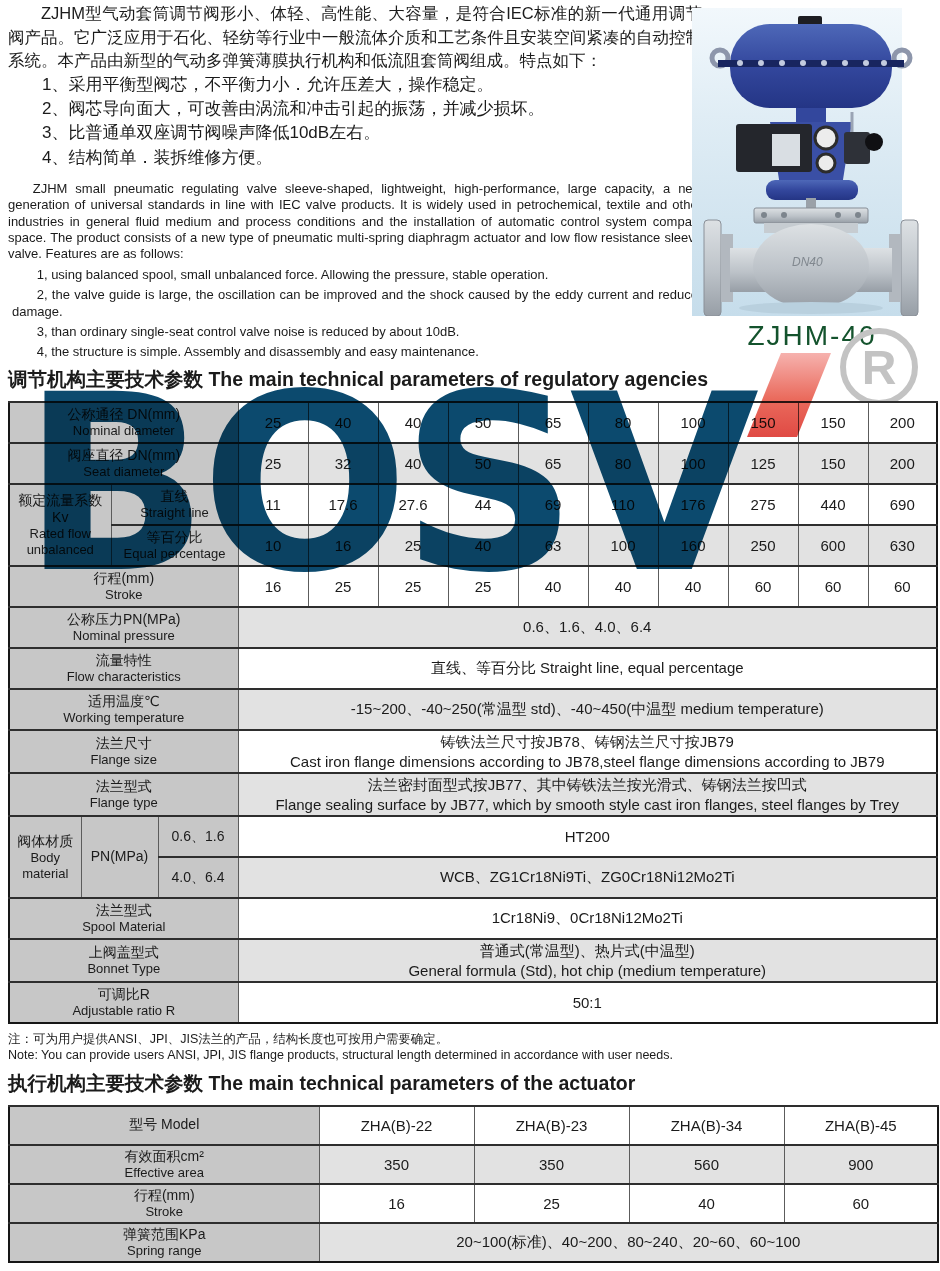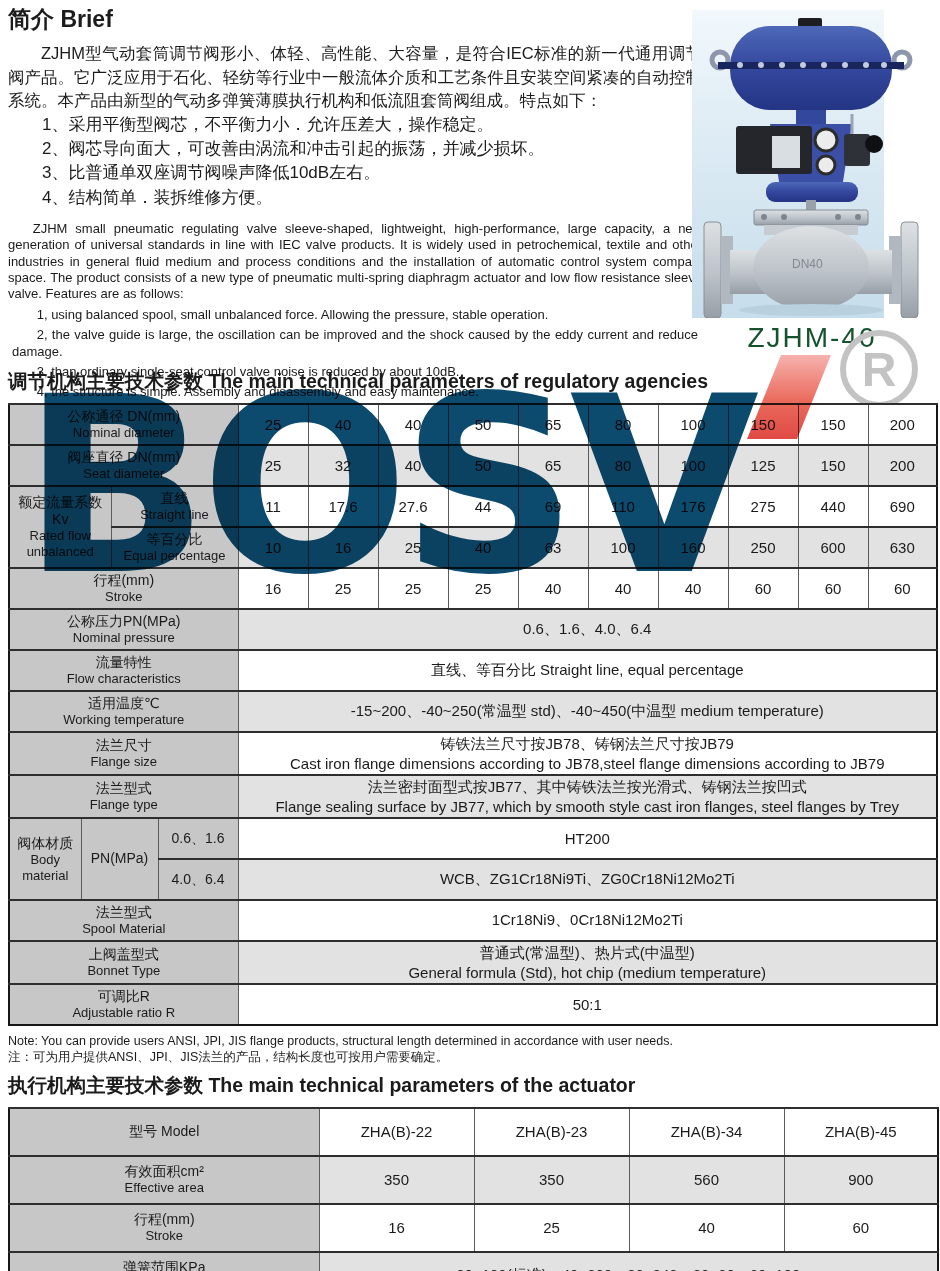--- a/index.html
+++ b/index.html
@@ -12,37 +12,37 @@
   h1.brief{font-size:23px;font-weight:bold;margin:2px 0 7px 0;}
   .text-col{width:694px;}
   .cn-para{font-size:16.5px;line-height:1.43;text-indent:2em;text-align:justify;margin:0;}
   .cn-item{font-size:17px;line-height:1.43;text-indent:2em;margin:0;}
   .en-block{margin-top:11px;}
   .en-para{font-size:13px;line-height:1.26;text-indent:1.9em;text-align:justify;margin:0;}
   .en-item{font-size:13px;line-height:1.26;text-indent:1.9em;text-align:justify;margin:4px;}
 
   
   .photo-box{position:absolute;right:0;top:6px;width:240px;}
-  .photo{width:192px;height:308px;
-         background:linear-gradient(180deg,#f2f8fc 0%,#e0edf5 35%,#c6ddeb 100%);}
+  .photo{width:210px;height:308px;
+         background:linear-gradient(180deg,#f2f8fc 0%,#e0edf5 35%,#c6ddeb 100%);font-style:italic;}
   .caption{width:240px;text-align:center;font-size:28px;letter-spacing:2px;margin-top:4px;color:#14532d;}
   .reg-mark{position:absolute;right:14px;top:326px;width:66px;height:66px;border:6px solid #c3c3c3;
             border-radius:50%;display:flex;align-items:center;justify-content:center;
             font-size:48px;font-weight:bold;color:#c3c3c3;background:transparent;}
 
   
   h2.sec{font-size:19.5px;font-weight:bold;margin:6px 0 8px 0;}
 
   
   .tbl-wrap{position:relative;}
   table.tech{border-collapse:collapse;table-layout:fixed;width:929px;border:2px solid #161616;}
   table.tech td{border-left:1px solid #5c5c5c;border-top:2px solid #2e2e2e;
                 padding:1px 2px;overflow:hidden;vertical-align:middle;}
   tr.r{height:41px;}
-  tr.ra{height:48px;}
+  tr.ra{height:39px;}
   td.lbl{background:#c7c7c7;text-align:center;}
   .lz{display:block;font-size:14px;line-height:1.22;}
   .le{display:block;font-size:13px;line-height:1.22;}
   td.val{text-align:center;font-size:15px;}
   td.w{background:#ffffff;}
   td.g{background:#e2e2e2;}
   .vz{display:block;font-size:15px;line-height:1.3;}
 
   
   .wm{position:absolute;left:14px;top:-10px;width:915px;height:225px;
@@ -60,21 +60,20 @@
 
   
   svg{display:block;}
 </style>
 </head>
 <body>
 
 <div class="page">
 
   <div class="top">
-    <h1 class="brief">简介 Brief</h1>
 
     <div class="text-col">
       <p class="cn-para">ZJHM型气动套筒调节阀形小、体轻、高性能、大容量，是符合IEC标准的新一代通用调节阀产品。它广泛应用于石化、轻纺等行业中一般流体介质和工艺条件且安装空间紧凑的自动控制系统。本产品由新型的气动多弹簧薄膜执行机构和低流阻套筒阀组成。特点如下：</p>
       <p class="cn-item">1、采用平衡型阀芯，不平衡力小．允许压差大，操作稳定。</p>
       <p class="cn-item">2、阀芯导向面大，可改善由涡流和冲击引起的振荡，并减少损坏。</p>
       <p class="cn-item">3、比普通单双座调节阀噪声降低10dB左右。</p>
       <p class="cn-item">4、结构简单．装拆维修方便。</p>
 
       <div class="en-block">
         <p class="en-para">ZJHM small pneumatic regulating valve sleeve-shaped, lightweight, high-performance, large capacity, a new generation of universal standards in line with IEC valve products. It is widely used in petrochemical, textile and other industries in general fluid medium and process conditions and the installation of automatic control system compact space. The product consists of a new type of pneumatic multi-spring diaphragm actuator and low flow resistance sleeve valve. Features are as follows:</p>
@@ -354,22 +353,22 @@
     </tbody>
       </table>
 
     <div class="wm">
       <div class="wm-text">BOSV</div>
       <div class="wm-red"></div>
     </div>
   </div>
 
   <div class="notes">
+    <p class="note-line">注：可为用户提供ANSI、JPI、JIS法兰的产品，结构长度也可按用户需要确定。</p>
     <p class="note-line">Note: You can provide users ANSI, JPI, JIS flange products, structural length determined in accordance with user needs.</p>
-    <p class="note-line">注：可为用户提供ANSI、JPI、JIS法兰的产品，结构长度也可按用户需要确定。</p>
   </div>
 
   <h2 class="sec">执行机构主要技术参数 The main technical parameters of the actuator</h2>
 
   <div class="tbl-wrap">
     <table class="tech">
       <colgroup>
         <col style="width:310px">
           <col style="width:155px">
           <col style="width:155px">

